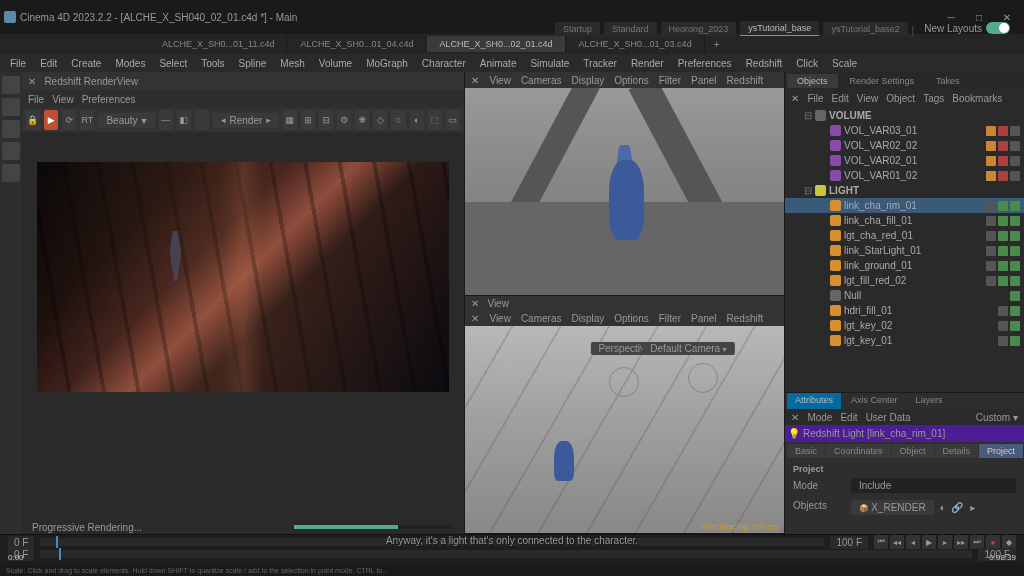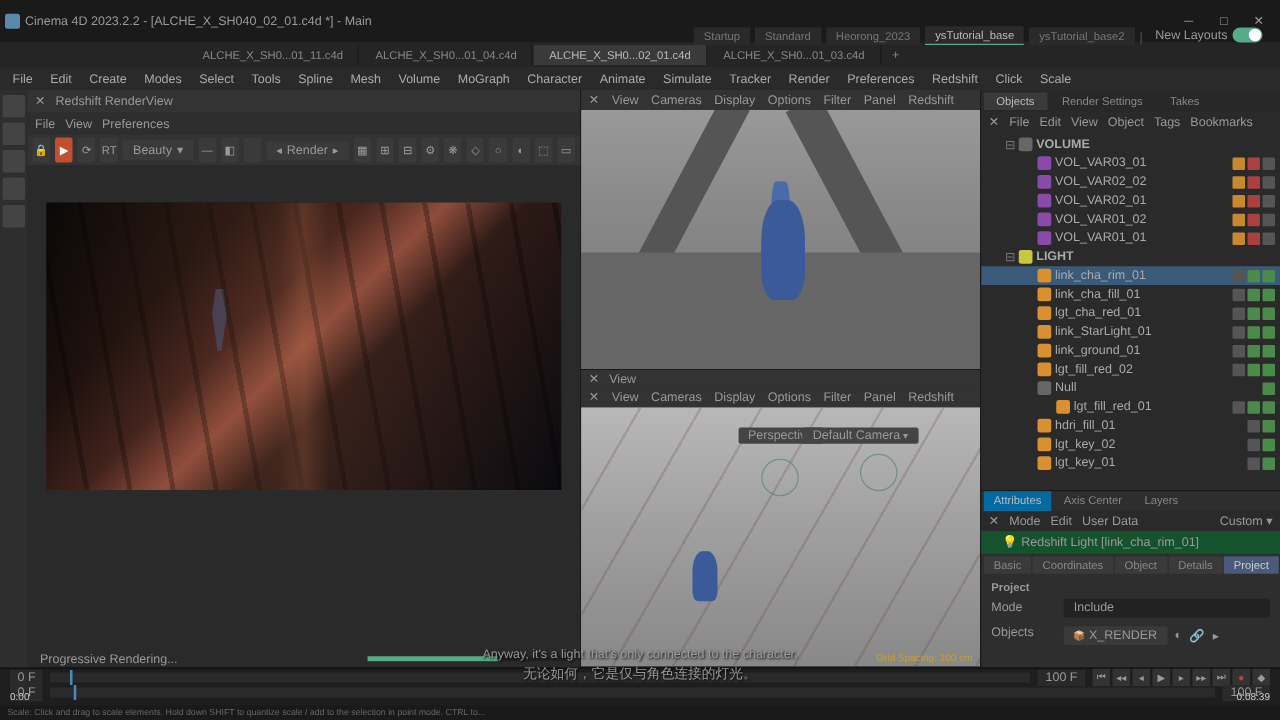--- a/index.html
+++ b/index.html
@@ -71,21 +71,21 @@
 .objrow .tag.g{background:#4a8a4a}
 .objrow .tag.r{background:#aa4040}
 .objrow .tag.o{background:#c88830}
 .objrow .tag.gr{background:#555}
 .objrow.sel{background:#3a5a7a}
 .objrow.hdr .name{color:#aaa;font-weight:bold}
 .attribpanel{height:200px;border-top:1px solid #1a1a1a;display:flex;flex-direction:column}
 .atabs{height:16px;display:flex;gap:2px;padding:0 2px}
 .atab{padding:2px 8px;font-size:9px;color:#888}
 .atab.active{color:#bbb;background:#0369a1}
-.attrhdr{padding:3px 17px;font-size:9px;background:#14532d}
+.attrhdr{padding:3px 3px;font-size:9px;background:#4c1d95}
 .attrsubtabs{display:flex;gap:1px;padding:2px}
 .asubtab{padding:2px 8px;font-size:9px;background:#3a3a3a;color:#888}
 .asubtab.active{background:#4a5a7a;color:#ccc}
 .attrbody{flex:1;padding:4px 8px}
 .attrfield{display:flex;align-items:center;gap:8px;margin:3px 0;font-size:9px}
 .attrfield .lbl{width:50px}
 .attrfield .val{padding:2px 8px;background:#222;border-radius:2px;flex:1}
 .objectsfield{display:flex;align-items:center;gap:6px;margin-top:4px}
 .objectsfield .chip{padding:2px 8px;background:#3a3a3a;border-radius:2px;font-size:8px}
 .bottompanel{height:58px;background:#2a2a2a;border-top:1px solid #1a1a1a;display:flex;flex-direction:column}
@@ -353,32 +353,20 @@
           <span class="indent"></span>
           <span style="width:8px;color:#777"></span>
           <span class="ico purple"></span>
           <span class="name">VOL_VAR01_02</span>
           <span class="tags">
             <span class="tag o"></span>
             <span class="tag r"></span>
             <span class="tag gr"></span>
           </span>
         </div>
-        <div class="objrow">
-          <span class="indent"></span>
-          <span class="indent"></span>
-          <span style="width:8px;color:#777"></span>
-          <span class="ico purple"></span>
-          <span class="name">VOL_VAR01_01</span>
-          <span class="tags">
-            <span class="tag o"></span>
-            <span class="tag r"></span>
-            <span class="tag gr"></span>
-          </span>
-        </div>
         <div class="objrow hdr">
           <span class="indent"></span>
           <span style="width:8px;color:#777">⊟</span>
           <span class="ico y"></span>
           <span class="name">LIGHT</span>
           <span class="tags"></span>
         </div>
         <div class="objrow sel">
           <span class="indent"></span>
           <span class="indent"></span>
@@ -451,33 +439,20 @@
             <span class="tag g"></span>
           </span>
         </div>
         <div class="objrow">
           <span class="indent"></span>
           <span class="indent"></span>
           <span style="width:8px;color:#777"></span>
           <span class="ico grey"></span>
           <span class="name">Null</span>
           <span class="tags">
-            <span class="tag g"></span>
-          </span>
-        </div>
-        <div class="objrow">
-          <span class="indent"></span>
-          <span class="indent"></span>
-          <span class="indent"></span>
-          <span style="width:8px;color:#777"></span>
-          <span class="ico orange"></span>
-          <span class="name">lgt_fill_red_01</span>
-          <span class="tags">
-            <span class="tag gr"></span>
-            <span class="tag g"></span>
             <span class="tag g"></span>
           </span>
         </div>
         <div class="objrow">
           <span class="indent"></span>
           <span class="indent"></span>
           <span style="width:8px;color:#777"></span>
           <span class="ico orange"></span>
           <span class="name">hdri_fill_01</span>
           <span class="tags">
@@ -576,14 +551,13 @@
     <span class="tlnum">100 F</span>
   </div>
   <div class="statusbar">Scale: Click and drag to scale elements. Hold down SHIFT to quantize scale / add to the selection in point mode. CTRL to...</div>
 </div>
 
 <div class="timecounter l">0:00</div>
 <div class="timecounter r">0:08:39</div>
 
 <div class="subtitle">
   <div>Anyway, it's a light that's only connected to the character.</div>
-  <div class="cn">无论如何，它是仅与角色连接的灯光。</div>
 </div>
 
 </body></html>

